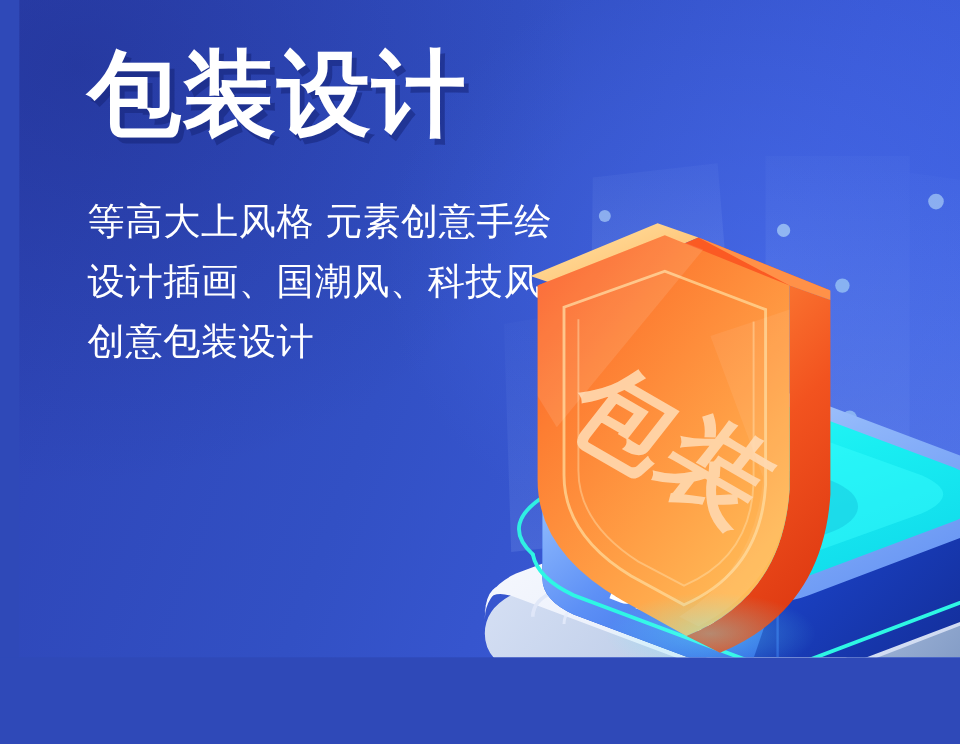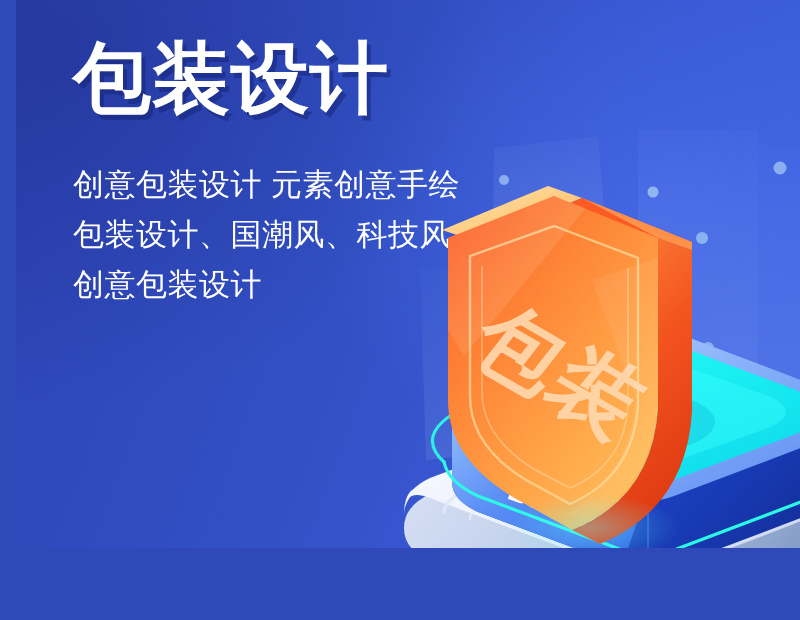--- a/index.html
+++ b/index.html
@@ -78,22 +78,22 @@
 <body>
 
 <div class="banner">
 
   <div class="bg-sheen"></div>
 
   <div class="text-block">
     <div class="headline">包装设计</div>
 
     <div class="subline-wrap">
-      <div class="subline">创意包装设计 元素创意手绘</div>
-      <div class="subline">包装设计、国潮风、科技风</div>
+      <div class="subline">等高大上风格 元素创意手绘</div>
+      <div class="subline">设计插画、国潮风、科技风</div>
       <div class="subline">创意包装设计</div>
     </div>
   </div>
 
   <div class="illustration">
     <svg viewBox="0 0 470 500" xmlns="http://www.w3.org/2000/svg">
       <defs>
 
         <linearGradient id="gBaseTop" x1="0" y1="0" x2="1" y2="0.6">
           <stop offset="0%" stop-color="#fbfcff"></stop>

